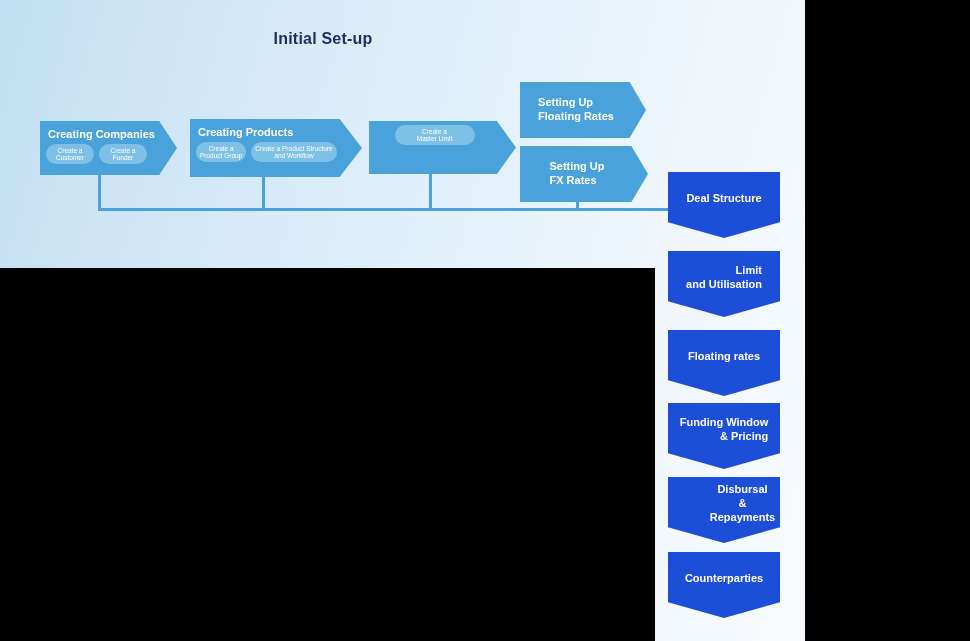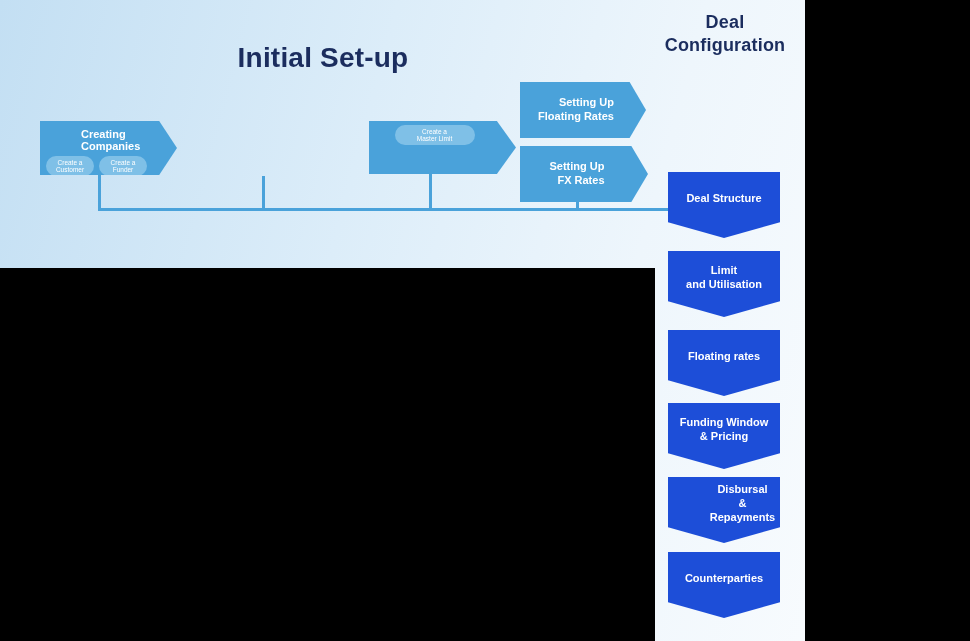--- a/index.html
+++ b/index.html
@@ -11,31 +11,31 @@
   .panel{
     position:absolute;left:0;top:0;width:970px;height:641px;
     background:linear-gradient(105deg,#c3dff3 0%,#dcedf9 35%,#eef6fc 62%,#fdfeff 100%);
     clip-path:polygon(0 0,805px 0,805px 641px,655px 641px,655px 268px,0 268px);
   }
   .pre{white-space:pre-line;}
   .title{
     position:absolute;font-weight:bold;color:#1b2d5e;text-align:center;
     letter-spacing:.2px;
   }
-  .title.initial{left:203px;top:42px;width:240px;font-size:28px;}
+  .title.initial{left:203px;top:30px;width:240px;font-size:16px;}
   .title.deal{left:650px;top:11px;width:150px;font-size:18px;line-height:1.28;}
   .arrow-box{
     position:absolute;background:#4aa2da;
     clip-path:polygon(0 0,87% 0,100% 50%,87% 100%,0 100%);
     color:#fff;box-sizing:border-box;
   }
-  .arrow-label{font-weight:bold;font-size:11px;padding:7px 0 0 8px;margin-left:33px;}
+  .arrow-label{font-weight:bold;font-size:11px;padding:7px 0 0 8px;}
   .arrow-center{
     display:flex;align-items:center;justify-content:center;height:100%;
-    font-weight:bold;font-size:11px;text-align:right;padding-right:14px;box-sizing:border-box;
+    font-weight:bold;font-size:11px;text-align:left;padding-right:14px;box-sizing:border-box;
     line-height:1.25;
   }
   .pills{display:flex;gap:5px;padding:4px 0 0 6px;}
   .pills.centered{justify-content:center;padding-left:0;padding-right:16px;}
   .pill{
     background:#7fc0e7;border-radius:10px;height:20px;min-width:48px;
     display:flex;align-items:center;justify-content:center;
     font-size:6.5px;line-height:1.15;text-align:center;color:#fff;
     padding:0 4px;box-sizing:border-box;
   }
@@ -50,39 +50,46 @@
   }
 </style>
 </head>
 <body>
 
 <div class="stage">
 
   <div class="panel"></div>
 
   <div class="title initial">Initial Set-up</div>
-  <div class="title deal pre">Deal
-Configuration</div>
 
   <div class="connector" style="left:98px;top:208px;width:572px;height:3px;"></div>
   <div class="connector" style="left:98px;top:173px;width:3px;height:38px;"></div>
   <div class="connector" style="left:262px;top:176px;width:3px;height:35px;"></div>
   <div class="connector" style="left:429px;top:173px;width:3px;height:38px;"></div>
   <div class="connector" style="left:576px;top:200px;width:3px;height:11px;"></div>
 
   <div class="arrow-box" style="left:40px;top:121px;width:137px;height:54px;">
     <div class="arrow-label">Creating Companies</div>
     <div class="pills">
       <div class="pill pre">Create a
 Customer</div>
       <div class="pill pre">Create a
 Funder</div>
     </div>
   </div>
 
+  <div class="arrow-box" style="left:190px;top:119px;width:172px;height:58px;">
+    <div class="arrow-label">Creating Products</div>
+    <div class="pills">
+      <div class="pill pre">Create a
+Product Group</div>
+      <div class="pill wide pre">Create a Product Structure
+and Workflow</div>
+    </div>
+  </div>
 
   <div class="arrow-box" style="left:369px;top:121px;width:147px;height:53px;">
     <div class="pills centered">
       <div class="pill wide pre">Create a
 Master Limit</div>
     </div>
   </div>
 
   <div class="arrow-box" style="left:520px;top:82px;width:126px;height:56px;">
     <div class="arrow-center pre">Setting Up
@@ -90,28 +97,28 @@
   </div>
 
   <div class="arrow-box" style="left:520px;top:146px;width:128px;height:56px;">
     <div class="arrow-center pre">Setting Up
 FX Rates</div>
   </div>
 
   <div class="chevron" style="top:172px;">
     <span class="pre">Deal Structure</span>
   </div>
-  <div class="chevron" style="top:251px;">
+  <div class="chevron" style="top:251px;text-align:right;">
     <span class="pre">Limit
 and Utilisation</span>
   </div>
   <div class="chevron" style="top:330px;">
     <span class="pre">Floating rates</span>
   </div>
-  <div class="chevron" style="top:403px;">
+  <div class="chevron" style="top:403px;text-align:right;">
     <span class="pre">Funding Window
 &amp; Pricing</span>
   </div>
   <div class="chevron" style="top:477px;padding-left:37px;">
     <span class="pre">Disbursal
 &amp; Repayments</span>
   </div>
   <div class="chevron" style="top:552px;text-align:center;">
     <span class="pre">Counterparties</span>
   </div>

